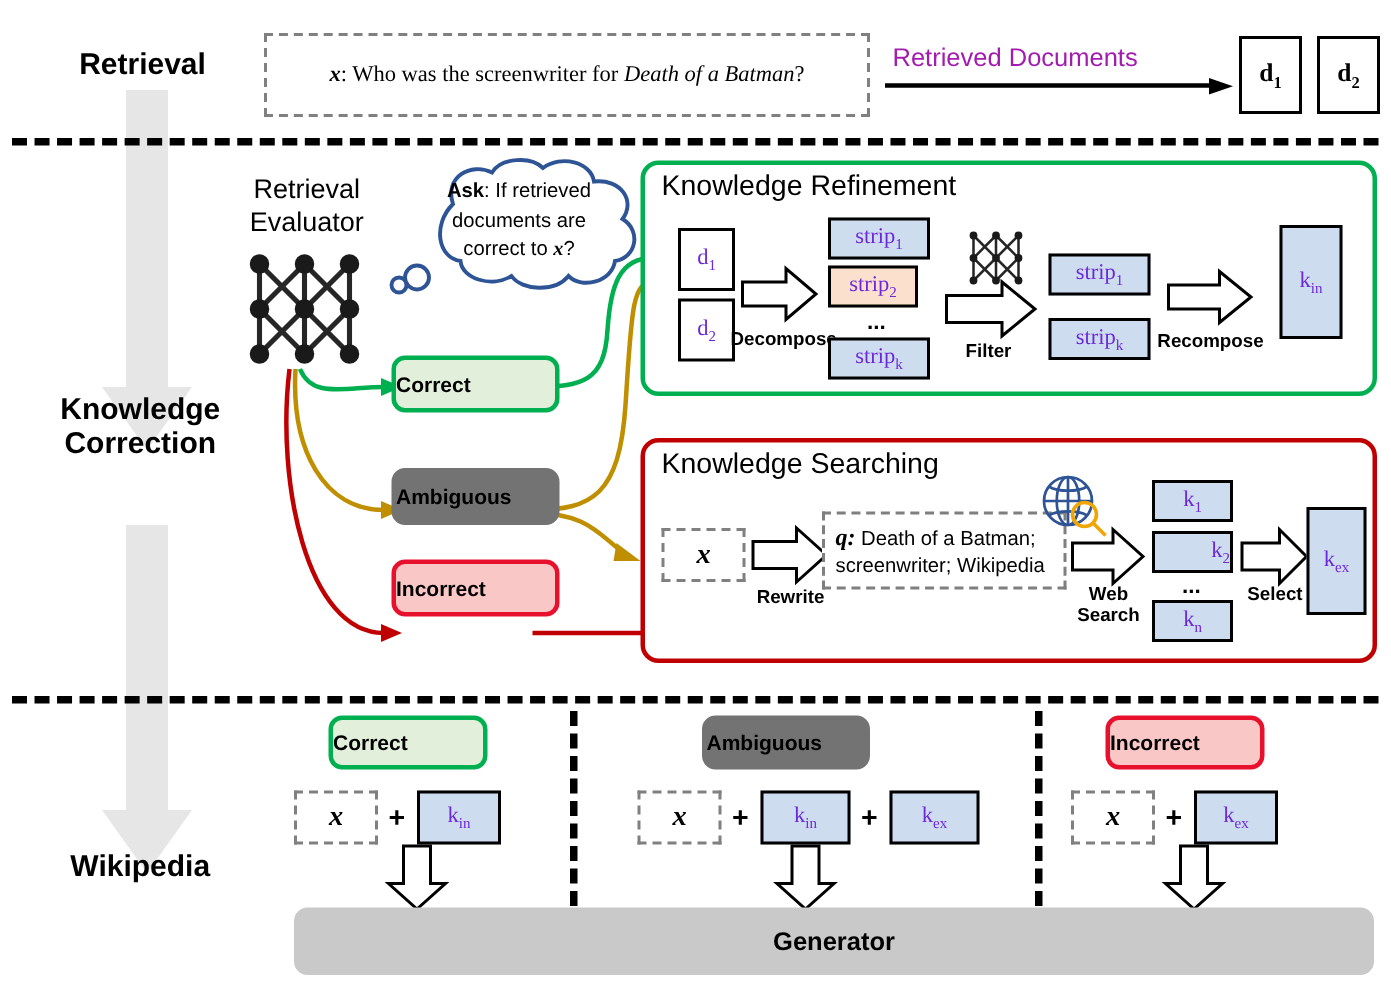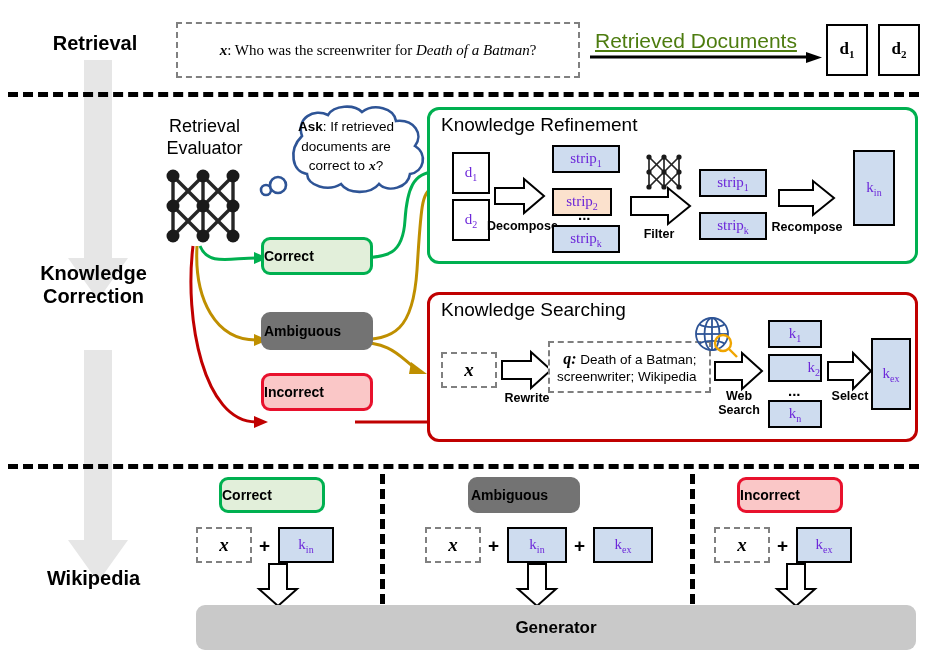--- a/index.html
+++ b/index.html
@@ -16,21 +16,21 @@
         border-top:5px dashed #000;}
 
   
   .qbox{position:absolute;border:2px dashed #808080;background:#fff;
         display:flex;align-items:center;justify-content:center;}
   .qtext{font-family:"Liberation Serif",serif;font-size:15px;color:#000;white-space:nowrap;}
   .xvar{font-family:"Liberation Serif",serif;font-weight:bold;font-style:italic;}
   .ital{font-style:italic;}
 
   
-  .rd-label{position:absolute;font-size:21px;font-weight:normal;color:#4d7c0f;white-space:nowrap;text-decoration:underline;}
+  .rd-label{position:absolute;font-size:17px;font-weight:normal;color:#a21caf;white-space:nowrap;}
   .docbox{position:absolute;border:2.5px solid #000;background:#fff;
           display:flex;align-items:center;justify-content:center;
           font-family:"Liberation Serif",serif;font-weight:bold;font-size:17px;}
   .docbox sub{font-size:11px;}
 
   
   .pill{position:absolute;border-radius:9px;display:flex;align-items:center;
         justify-content:flex-start;font-weight:bold;font-size:14px;box-sizing:border-box;}
   .pill.correct{border:3px solid #00B050;background:#E2EFDA;}
   .pill.ambiguous{border:3px solid #737373;background:#737373;}
@@ -214,21 +214,21 @@
   </div>
 
   <svg class="abs" style="left:494px;top:178px;" width="52" height="36" viewBox="0 0 52 36">
     <polygon points="1,10 30,10 30,1 50,18 30,35 30,26 1,26" fill="#fff" stroke="#000" stroke-width="2"></polygon>
   </svg>
   <div class="steplabel" style="left:487px;top:220px;width:66px;">Decompose</div>
 
   <div class="sbox blue" style="left:552px;top:145px;width:68px;height:28px;">
     <span><span>strip</span><sub>1</sub></span>
   </div>
-  <div class="sbox peach" style="left:552px;top:188px;width:60px;height:28px;">
+  <div class="sbox peach" style="left:552px;top:177px;width:60px;height:28px;">
     <span><span>strip</span><sub>2</sub></span>
   </div>
   <div class="dots" style="left:578px;top:206px;">...</div>
   <div class="sbox blue" style="left:552px;top:225px;width:68px;height:28px;">
     <span><span>strip</span><sub>k</sub></span>
   </div>
 
   <svg class="abs" style="left:643px;top:152px;" width="42" height="40" viewBox="0 0 42 40">
     <g stroke="#262626" stroke-width="1.7" fill="none">
       <line x1="6" y1="5" x2="6" y2="20"></line>
@@ -285,21 +285,21 @@
 
   <div class="xdash" style="left:441px;top:352px;width:56px;height:36px;">
     <span>x</span>
   </div>
 
   <svg class="abs" style="left:501px;top:350px;" width="52" height="40" viewBox="0 0 52 40">
     <polygon points="1,11 30,11 30,2 50,20 30,38 30,29 1,29" fill="#fff" stroke="#000" stroke-width="2"></polygon>
   </svg>
   <div class="steplabel" style="left:494px;top:392px;width:66px;">Rewrite</div>
 
-  <div class="qrbox" style="left:548px;top:341px;width:163px;height:52px;text-align:right;">
+  <div class="qrbox" style="left:548px;top:341px;width:163px;height:52px;">
     <div class="qrtext">
       <span class="qvar">q:</span><span> Death of a Batman;</span><br>
       <span>screenwriter; Wikipedia</span>
     </div>
   </div>
 
   <svg class="abs" style="left:694px;top:316px;" width="46" height="44" viewBox="0 0 46 44">
     <g stroke="#2E5496" stroke-width="1.8" fill="none">
       <circle cx="18" cy="18" r="16"></circle>
       <ellipse cx="18" cy="18" rx="7.5" ry="16"></ellipse>

